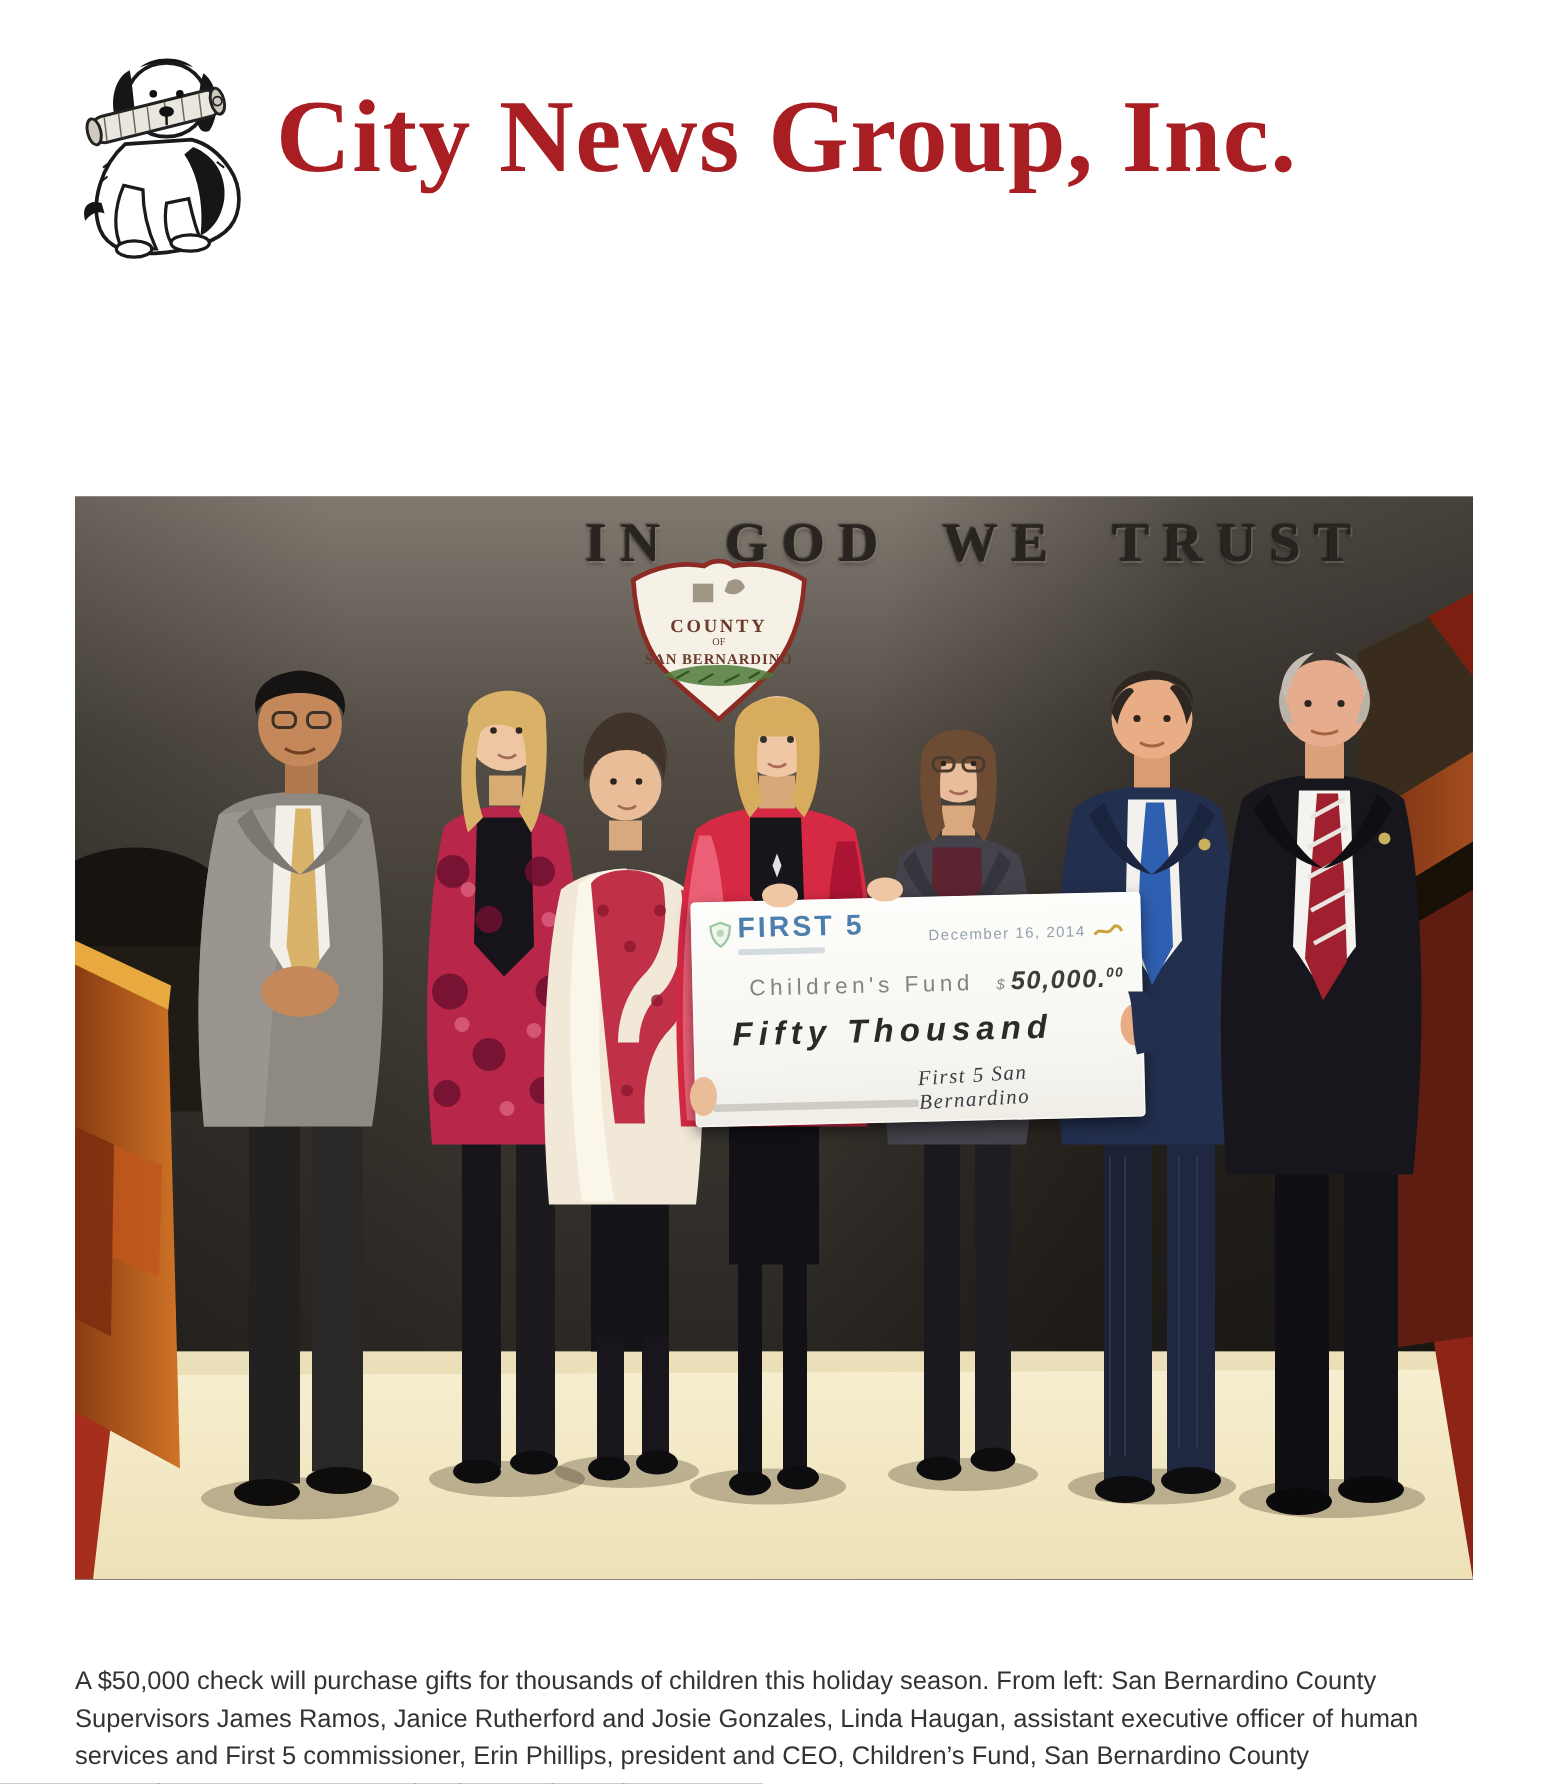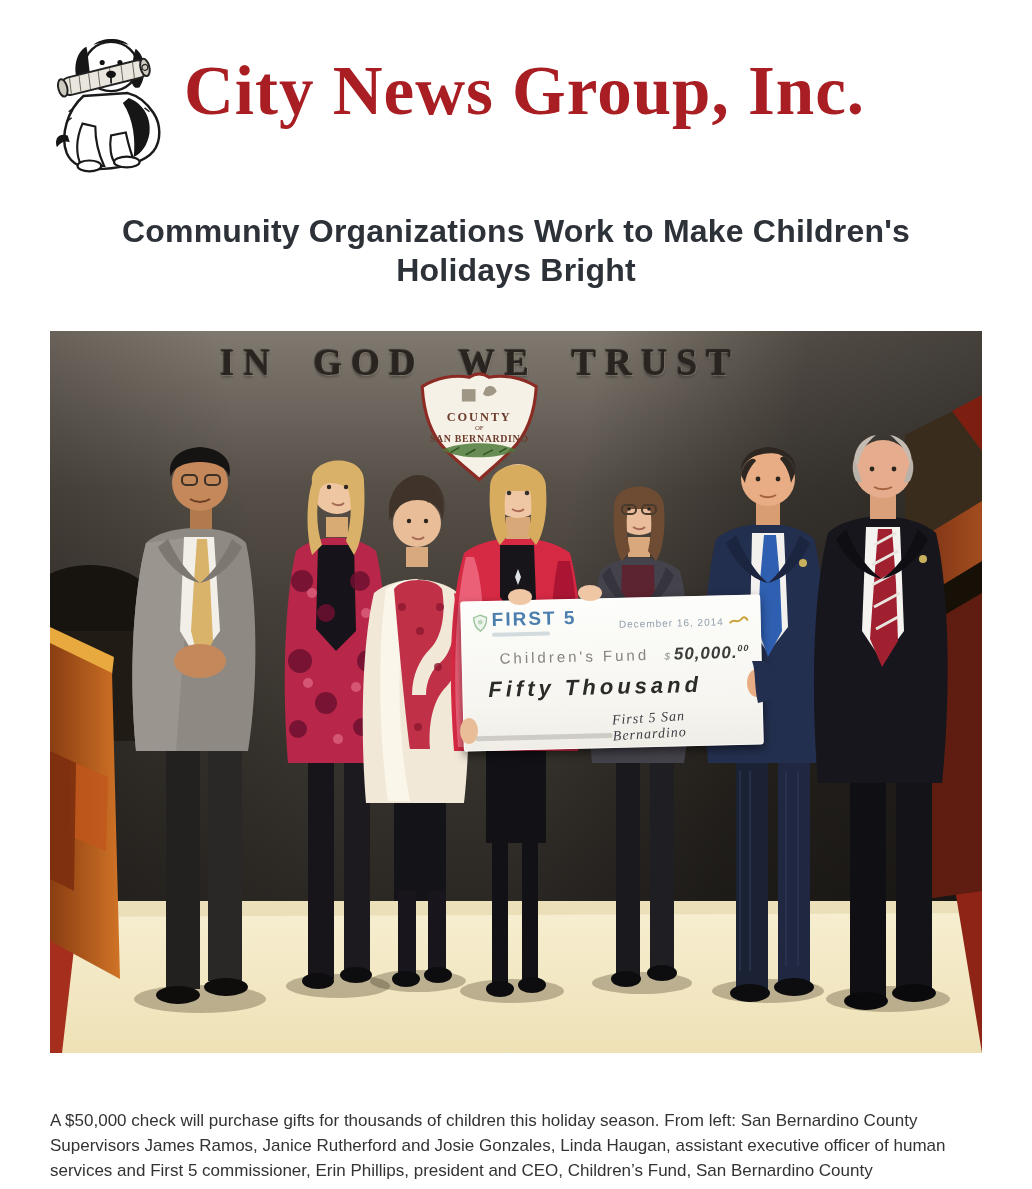--- a/index.html
+++ b/index.html
@@ -50,21 +50,21 @@
   .wall-shade-right {
     position:absolute; inset:0;
     background:linear-gradient(100deg, rgba(0,0,0,0) 52%, rgba(8,6,4,0.40) 72%, rgba(8,6,4,0.55) 100%);
   }
   .wall-shade-left {
     position:absolute; inset:0;
     background:linear-gradient(260deg, rgba(0,0,0,0) 72%, rgba(10,8,6,0.35) 100%);
   }
   .wall-text {
     position:absolute; top:10px; left:0; width:860px;
-    text-align:center;
+    text-align:right;
     font-family:"Liberation Serif", serif;
     font-weight:bold;
     font-size:37px;
     letter-spacing:9px; word-spacing:16px;
     color:#29241f;
     text-shadow:1px 1px 1px rgba(185,175,158,0.35), -1px -1px 1px rgba(0,0,0,0.55), 0 2px 3px rgba(0,0,0,0.4);
   }
   .scene { position:absolute; inset:0; }
 
   
@@ -155,21 +155,20 @@
       <circle cx="53" cy="40" r="2.6" fill="#111111"></circle>
       <circle cx="71" cy="40" r="2.6" fill="#111111"></circle>
       <ellipse cx="62" cy="52" rx="5" ry="3.6" fill="#111111"></ellipse>
       <path d="M62,55 L62,61" stroke="#111111" stroke-width="1.6"></path>
 
       <path d="M24,86 l-5,4 M22,96 l-5,4 M96,86 l5,4" stroke="#1a1a1a" stroke-width="1.4" fill="none"></path>
     </svg>
     <div class="logo-title">City News Group, Inc.</div>
   </div>
 
-  <h1 class="headline">Community Organizations Work to Make Children's Holidays Bright</h1>
 
   <figure class="photo">
     <div class="wall"></div>
     <div class="wall-shade-right"></div>
     <div class="wall-shade-left"></div>
     <div class="wall-text">IN GOD WE TRUST</div>
 
     <svg class="scene" width="932" height="722" viewBox="0 0 932 722" xmlns="http://www.w3.org/2000/svg">
       <defs>
         <linearGradient id="floorG" x1="0" y1="0" x2="0" y2="1">

